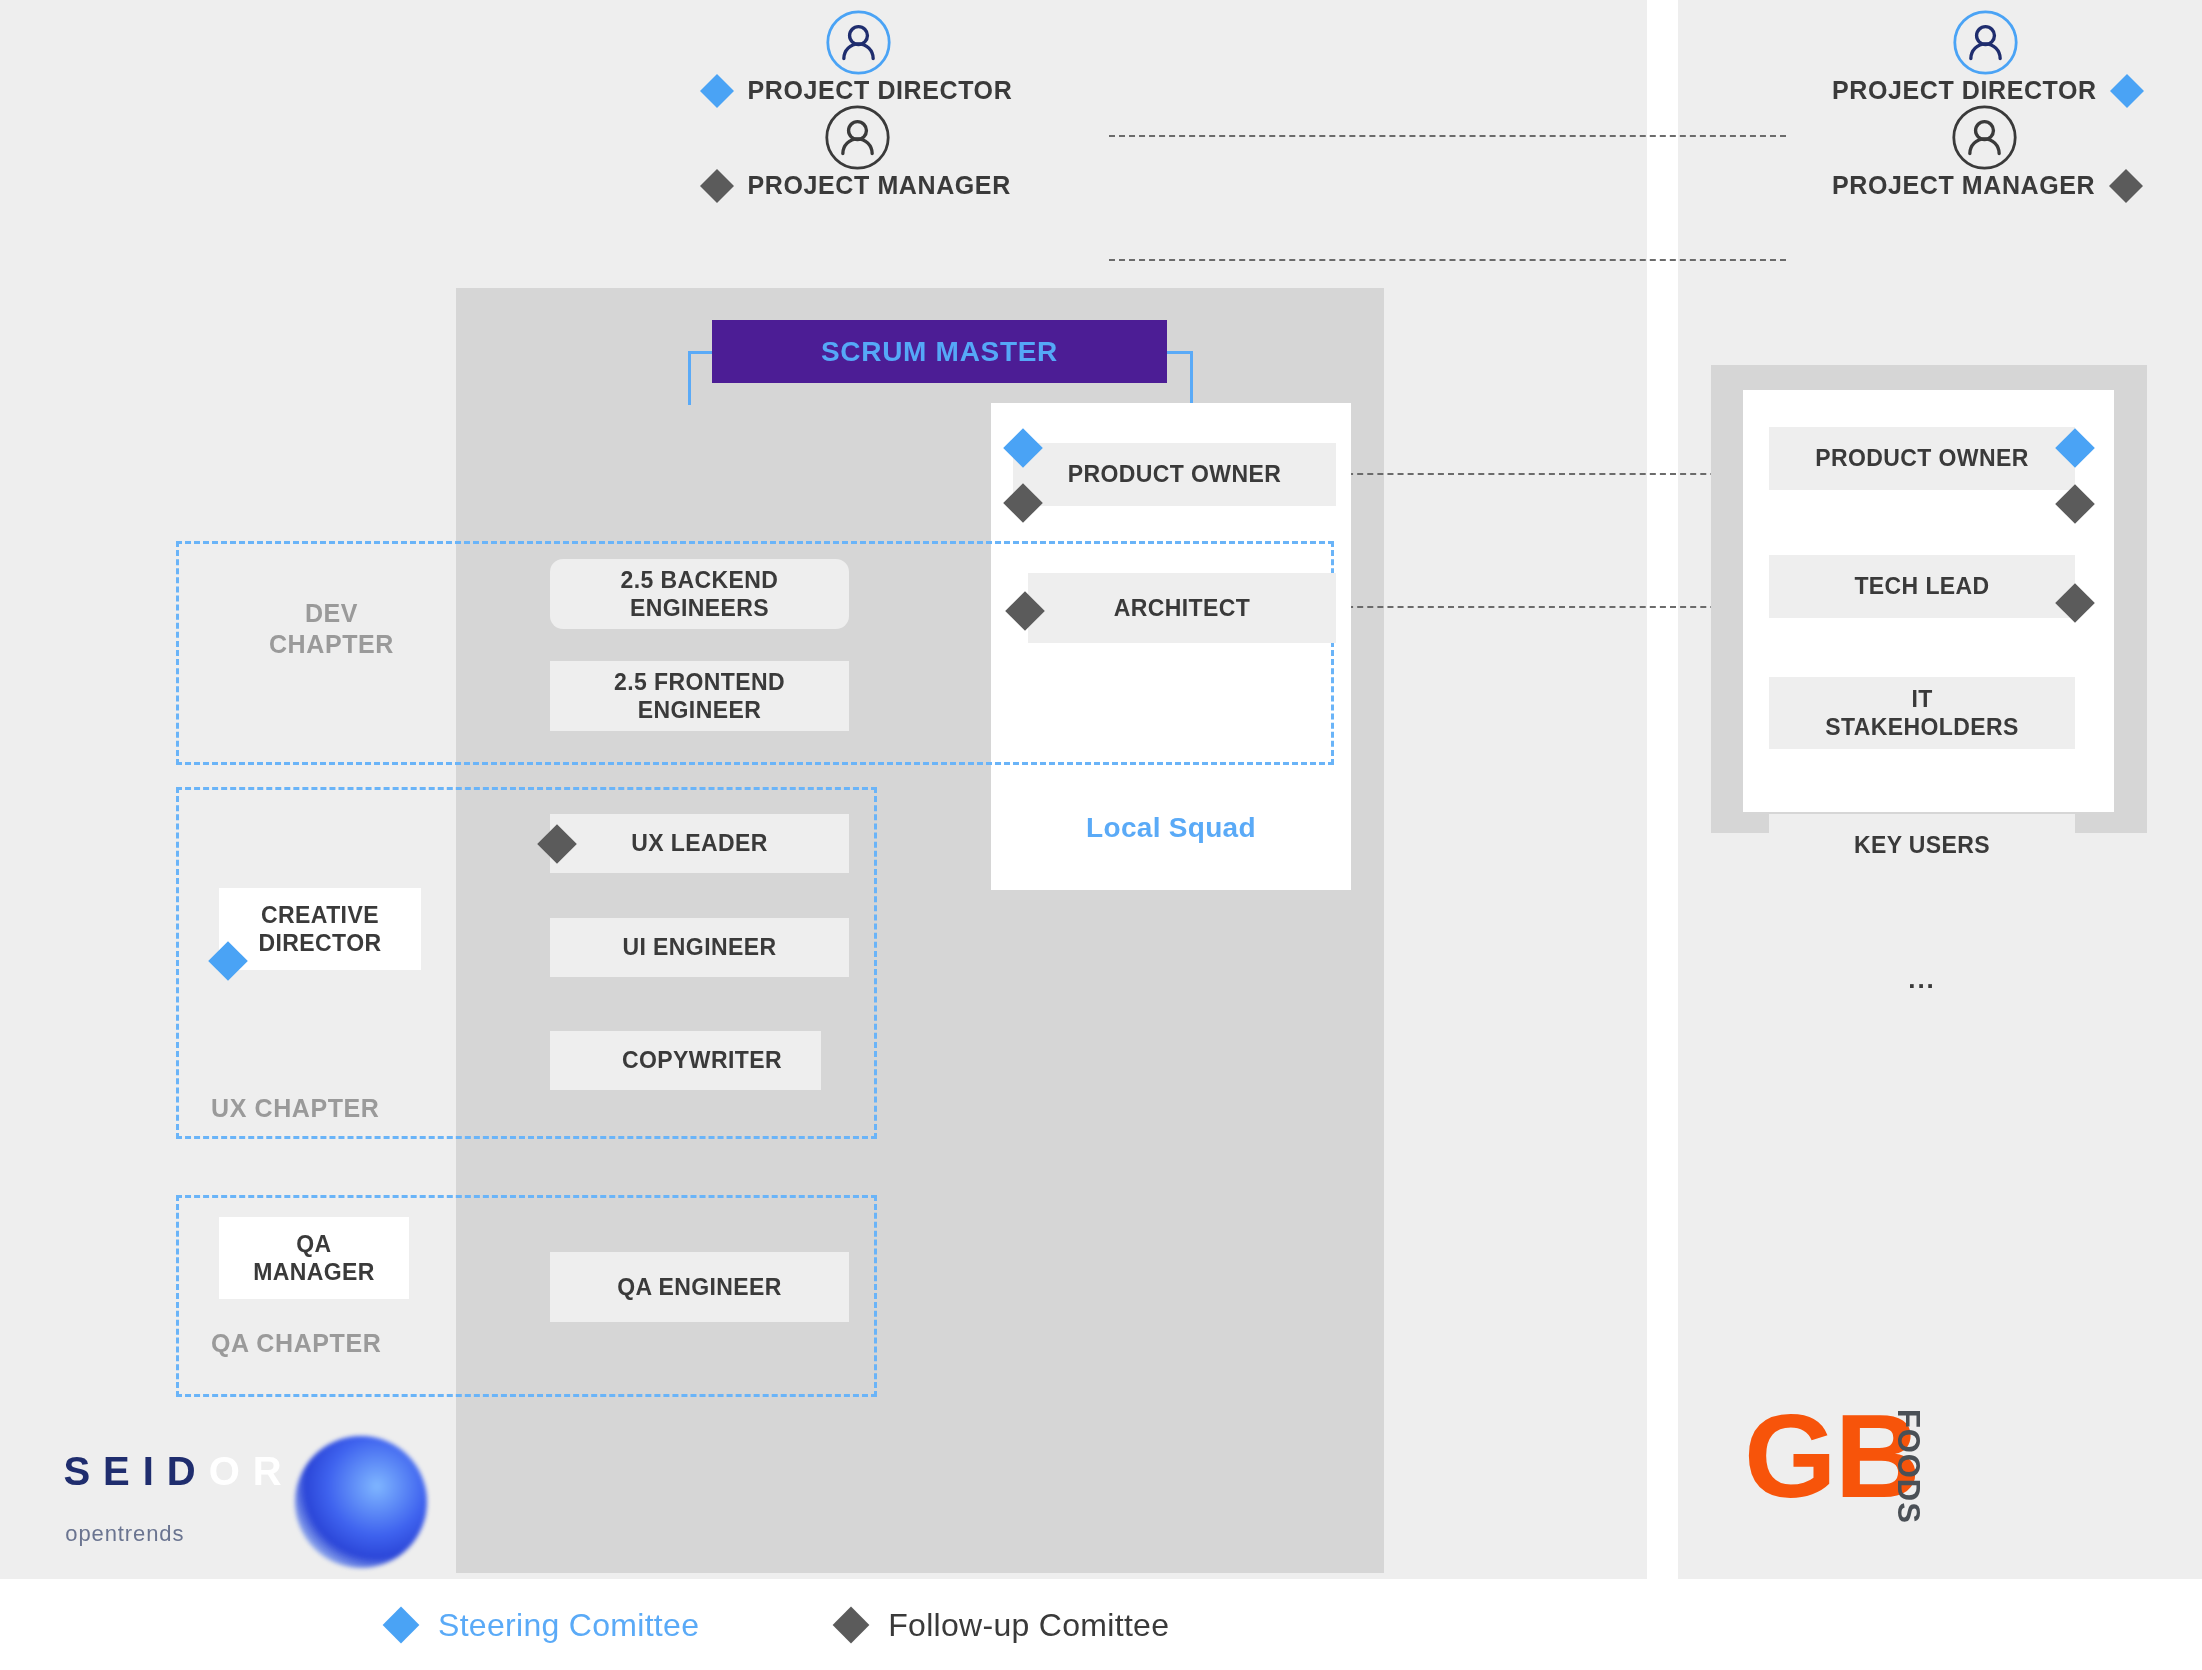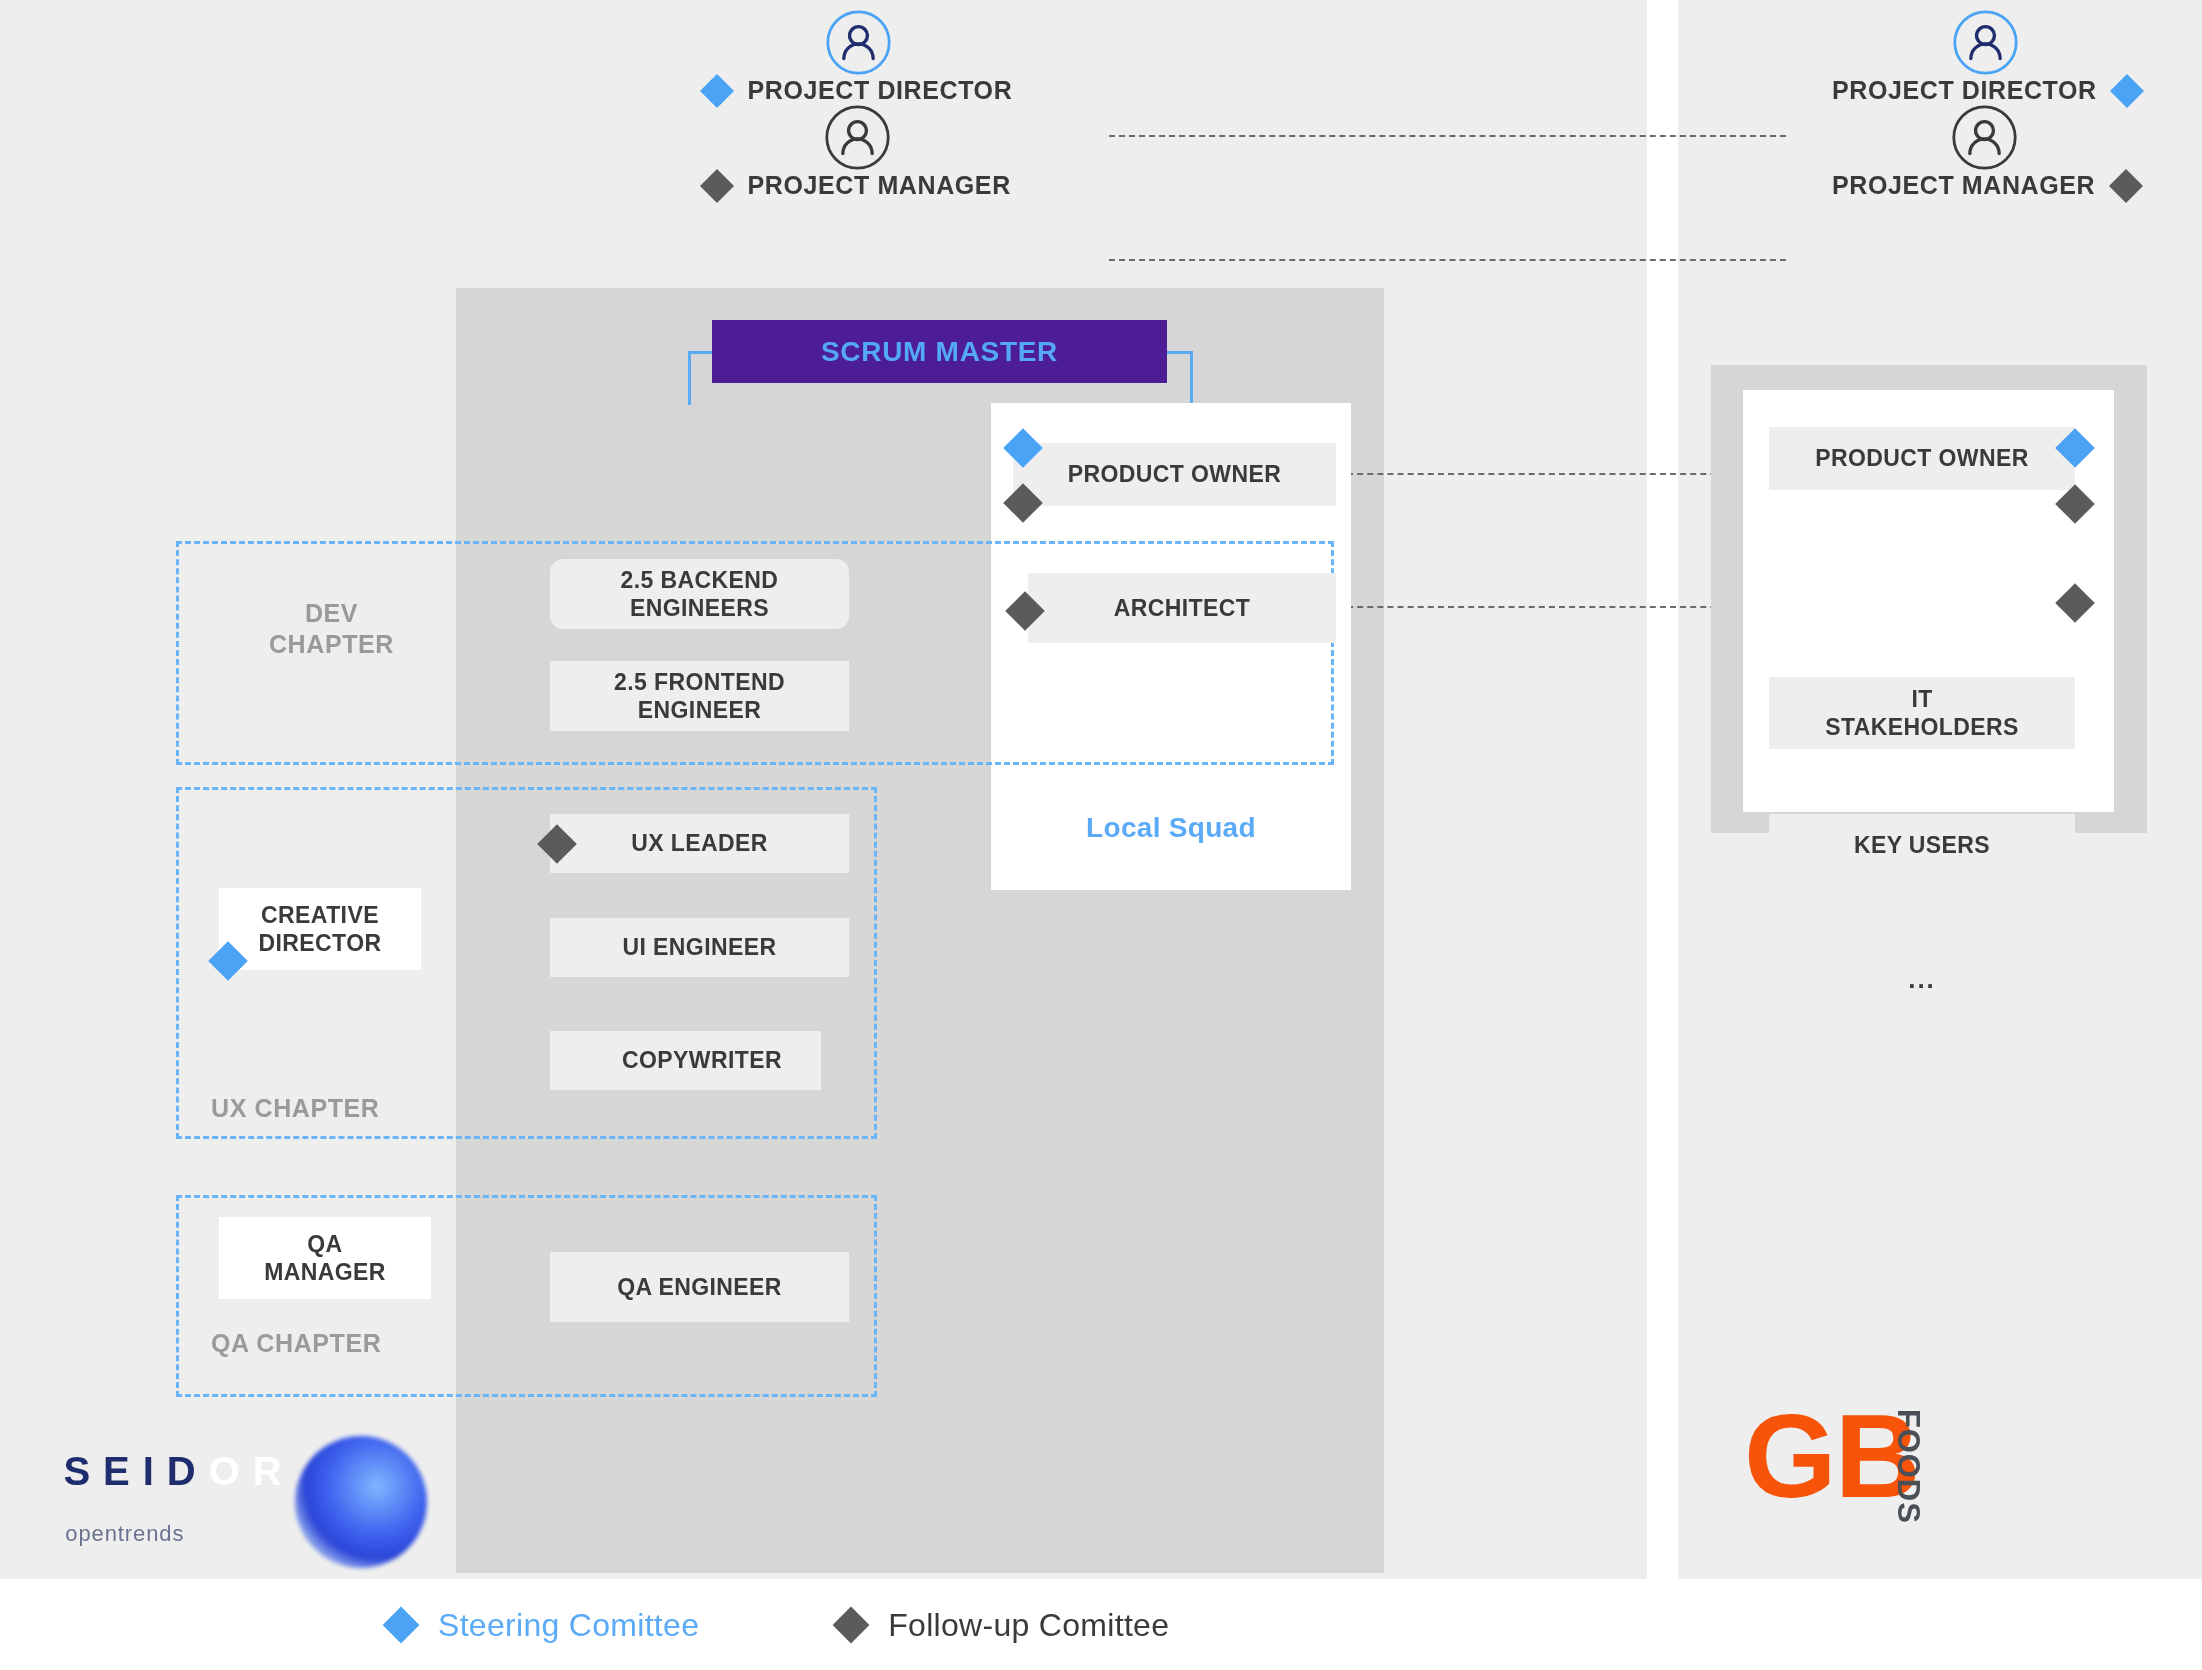--- a/index.html
+++ b/index.html
@@ -95,21 +95,21 @@
   #chip-uiengineer{ left:550px; top:918px;  width:299px; height:59px; }
   #chip-copywriter{ left:550px; top:1031px; width:271px; height:59px;padding-left:33px; }
   #chip-qaengineer{ left:550px; top:1252px; width:299px; height:70px; }
 
   
   #chip-po   { left:1013px; top:443px; width:323px; height:63px; }
   #chip-arch { left:1028px; top:573px; width:308px; height:70px; }
 
   
   #chip-creative{ left:219px; top:888px; width:202px; height:82px; }
-  #chip-qamanager{ left:219px; top:1217px; width:212px; height:82px; }
+  #chip-qamanager{ left:219px; top:1217px; width:190px; height:82px; }
 
   
   .chip-dia{ position:absolute; width:28px; height:28px; transform:rotate(45deg); }
   .chip-dia.blue{ background:#4aa3f5; }
   .chip-dia.gray{ background:#5b5b5b; }
   #dia-po-blue  { left:1009px; top:434px; }
   #dia-po-gray  { left:1009px; top:489px; }
   #dia-arch     { left:1011px; top:597px; }
   #dia-uxleader { left:543px;  top:830px; }
   #dia-creative { left:214px;  top:947px; }
@@ -331,20 +331,23 @@
 
   <div id="client-outer"></div>
   <div id="client-inner"></div>
 
   <div class="cchip" id="cchip-po">
     <span>PRODUCT OWNER</span>
   </div>
   <div class="chip-dia blue" id="dia-cpo-blue"></div>
   <div class="chip-dia gray" id="dia-cpo-gray"></div>
 
+  <div class="cchip" id="cchip-tl">
+    <span>TECH LEAD</span>
+  </div>
   <div class="chip-dia gray" id="dia-ctl-gray"></div>
 
   <div class="cchip" id="cchip-its">
     <span>
       <span>IT</span><br>
       <span>STAKEHOLDERS</span>
     </span>
   </div>
   <div class="cchip" id="cchip-ku">
     <span>KEY USERS</span>

